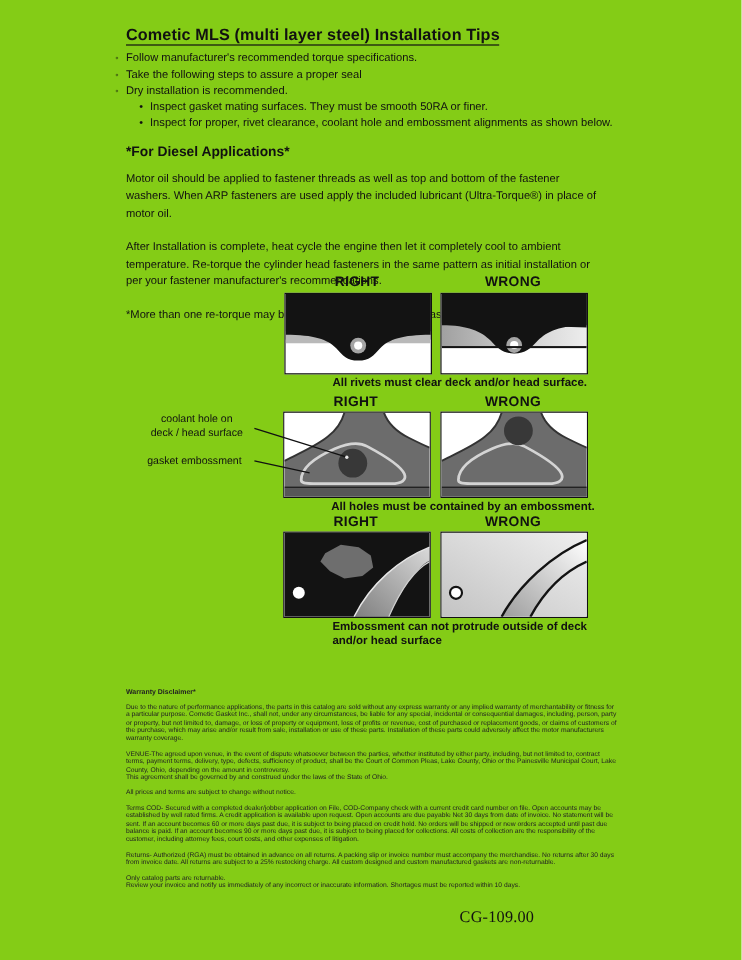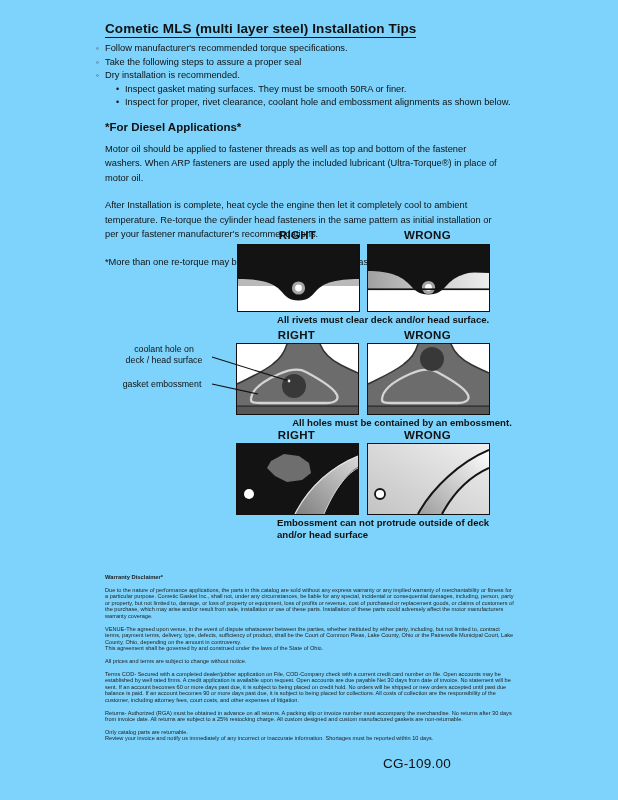--- a/index.html
+++ b/index.html
@@ -1,17 +1,17 @@
 <!DOCTYPE html>
 <html><head>
 <meta charset="utf-8">
 <style>
   html,body{margin:0;padding:0;background:#ffffff;}
   .page{
-    position:relative;width:618px;height:800px;background:#7dd3fc;overflow:hidden;
+    position:relative;width:618px;height:800px;background:#84cc16;overflow:hidden;
     font-family:"Liberation Sans", sans-serif;color:#111;
   }
   
   .doc-title{
     position:absolute;left:105px;top:21px;
     font-size:13.5px;font-weight:bold;letter-spacing:.1px;
     border-bottom:1.8px solid #111;padding-bottom:1px;display:inline-block;
   }
   .tip-list{position:absolute;left:96px;top:42px;width:440px;font-size:9.3px;line-height:13.5px;}
   .tip-item{position:relative;padding-left:9px;}
@@ -30,21 +30,21 @@
   .dg-caption{position:absolute;font-size:9.6px;font-weight:bold;line-height:12px;margin-left:40px;}
   .callout{position:absolute;text-align:center;font-size:8.8px;line-height:10.5px;}
   .leader-svg{position:absolute;pointer-events:none;}
   
   .warranty{position:absolute;left:105px;top:574px;width:410px;font-size:5.6px;line-height:6.6px;color:#222;}
   .warranty h3{font-size:5.8px;margin:0 0 6px 0;}
   .warranty p{margin:0 0 6px 0;}
   .warranty .tight{margin:0;}
   .warranty .gap-after{margin-bottom:6px;}
   
-  .page-code{position:absolute;left:383px;top:756px;font-size:13.5px;letter-spacing:.2px;}
+  .page-code{position:absolute;left:383px;top:756px;font-size:13.5px;letter-spacing:.2px;font-family:Liberation Serif, serif;}
 </style>
 </head>
 <body>
 
 <div class="page">
 
   <div class="doc-title">Cometic MLS (multi layer steel) Installation Tips</div>
 
   <div class="tip-list">
     <div class="tip-item">Follow manufacturer's recommended torque specifications.</div>
@@ -131,21 +131,21 @@
       <rect x="0" y="62.8" width="121" height="7.2" fill="#575757"></rect>
     </svg>
   </div>
 
   <svg class="leader-svg" style="left:205px;top:350px;" width="95" height="50" viewBox="0 0 95 50">
     <line x1="7" y1="7" x2="84" y2="31" stroke="#111" stroke-width="1.1"></line>
     <circle cx="84" cy="31" r="1.4" fill="#e8e8e8"></circle>
     <line x1="7" y1="34" x2="53" y2="44" stroke="#111" stroke-width="1.1"></line>
   </svg>
 
-  <div class="dg-caption" style="left:236px;top:417px;width:252px;text-align:center;">All holes must be contained by an embossment.</div>
+  <div class="dg-caption" style="left:236px;top:417px;width:252px;">All holes must be contained by an embossment.</div>
 
   <div class="dg-label" style="left:236px;top:429px;">RIGHT</div>
   <div class="dg-label" style="left:367px;top:429px;">WRONG</div>
 
   <div class="dg-box" style="left:236px;top:443px;height:70px;">
     <svg width="121" height="70" viewBox="0 0 121 70">
       <defs>
         <linearGradient id="g-band-r" x1="1" y1="0" x2="0" y2="1">
           <stop offset="0" stop-color="#d9d9d9"></stop>
             <stop offset="1" stop-color="#7f7f7f"></stop>

